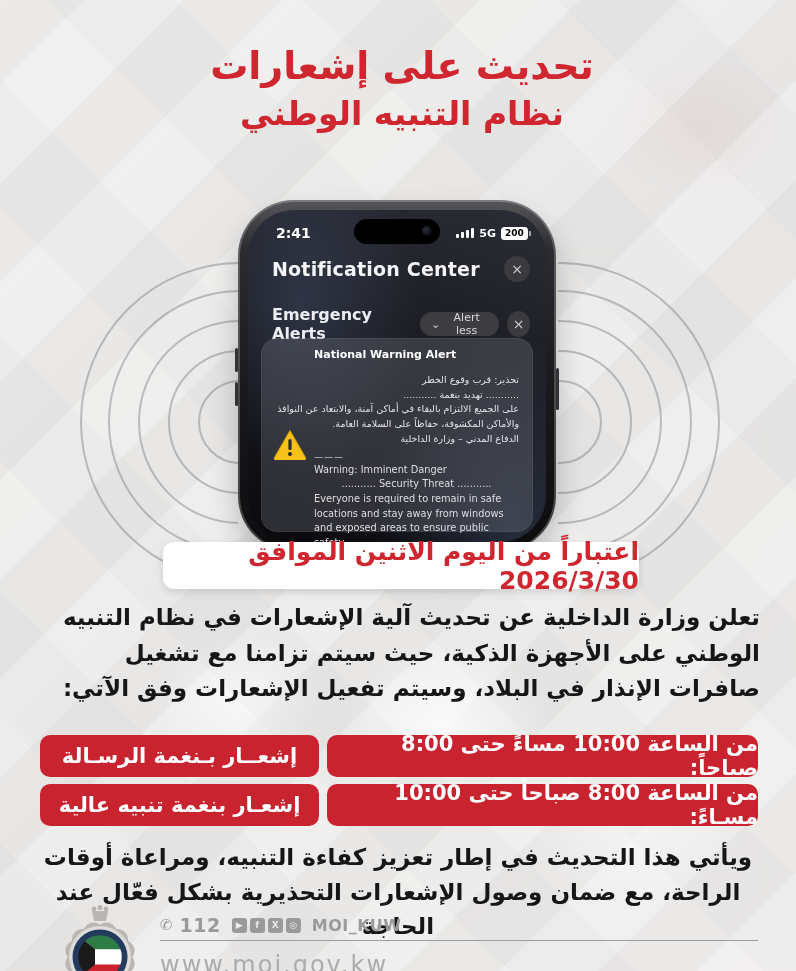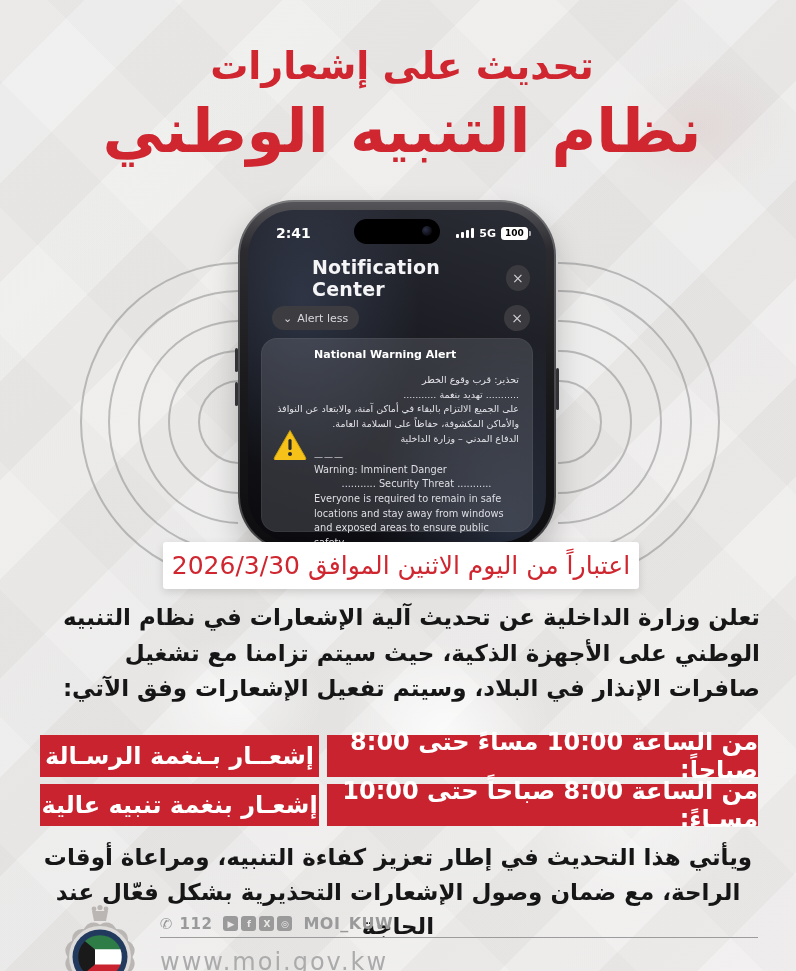--- a/index.html
+++ b/index.html
@@ -15,21 +15,21 @@
   }
   .poster::before{
     content:"";position:absolute;inset:0;pointer-events:none;
     background:
       repeating-linear-gradient(45deg, rgba(0,0,0,0.015) 0 90px, transparent 90px 180px),
       repeating-linear-gradient(-45deg, rgba(255,255,255,0.30) 0 70px, transparent 70px 140px);
   }
   
   .title{position:absolute;top:44px;left:0;right:0;text-align:center;color:#cf2630;direction:rtl;padding-left:8px;}
   .title .l1{font-size:38px;font-weight:bold;line-height:1.2;}
-  .title .l2{font-size:61px;font-weight:bold;line-height:1.2;margin-top:4px;}
+  .title .l2{font-size:33px;font-weight:bold;line-height:1.2;margin-top:4px;}
   
   .waves{position:absolute;top:252px;width:170px;height:336px;overflow:hidden;z-index:1;}
   .waves.left{left:68px;}
   .waves.right{left:558px;}
   .ring{position:absolute;border:2px solid rgba(115,115,115,0.42);border-radius:50%;}
   
   .phone{
     position:absolute;left:238px;top:200px;width:318px;height:352px;border-radius:56px;z-index:2;
     background:linear-gradient(180deg,#57575b 0%,#2c2c30 14%,#19191c 55%,#0d0d0f 100%);
     box-shadow:inset 0 0 0 2px rgba(255,255,255,0.22), 0 16px 30px rgba(0,0,0,0.22);
@@ -53,60 +53,60 @@
   .status-right{margin-left:auto;display:flex;align-items:center;gap:5px;}
   .sig{display:flex;align-items:flex-end;gap:2px;}
   .sig i{display:block;width:3px;background:#fff;border-radius:1px;}
   .sig i:nth-child(1){height:4px;} .sig i:nth-child(2){height:6px;}
   .sig i:nth-child(3){height:8px;} .sig i:nth-child(4){height:10px;}
   .net{font-size:11px;font-weight:bold;}
   .batt{position:relative;width:27px;height:13px;background:#fff;border-radius:3.5px;
     color:#000;font-size:9px;font-weight:bold;text-align:center;line-height:13px;}
   .batt::after{content:"";position:absolute;right:-3px;top:4px;width:2px;height:5px;background:rgba(255,255,255,0.6);border-radius:0 1px 1px 0;}
   .nc-row{position:absolute;top:46px;left:24px;right:16px;display:flex;align-items:center;}
-  .nc-title{font-size:19px;font-weight:bold;color:#f5f5f7;letter-spacing:.2px;margin-left:40px;}
+  .nc-title{font-size:19px;font-weight:bold;color:#f5f5f7;letter-spacing:.2px;}
   .circle-btn{margin-left:auto;width:26px;height:26px;border-radius:50%;background:#3a3a3f;border:none;
     color:#cfcfd4;font-size:14px;line-height:26px;text-align:center;padding:0;font-family:inherit;}
   .ea-row{position:absolute;top:95px;left:24px;right:16px;display:flex;align-items:center;gap:8px;}
   .ea-title{font-size:16px;font-weight:bold;color:#eeeef2;margin-right:auto;}
   .pill{height:24px;padding:0 11px;border-radius:12px;background:#3c3c41;border:none;color:#d8d8dd;
     font-size:11px;display:flex;align-items:center;gap:5px;font-family:inherit;}
   .pill .chev{font-size:11px;line-height:1;}
   .alert-card{position:absolute;left:13px;right:13px;top:128px;height:194px;border-radius:16px;
     background:rgba(118,120,132,0.32);border:1px solid rgba(255,255,255,0.05);
     padding:9px 13px;box-sizing:border-box;}
   .alert-head{margin-left:39px;font-size:11px;font-weight:bold;color:#fff;}
   .ar-block{margin-top:12px;direction:rtl;text-align:right;font-size:9.5px;line-height:1.55;color:#e2e2e8;}
   .warning-tri{position:absolute;left:11px;top:90px;}
   .dash{display:block;margin:5px 0 1px 39px;color:#d9d9de;font-size:9px;letter-spacing:1px;}
   .en-block{margin-left:39px;font-size:9.8px;line-height:1.5;color:#dfdfe5;text-align:left;}
   .en-c{text-align:center;}
   
   .banner{position:absolute;left:163px;top:542px;width:476px;height:47px;background:#fff;z-index:3;
-    border-radius:3px;box-shadow:0 3px 9px rgba(0,0,0,0.13);
+    border-radius:11px;box-shadow:0 3px 9px rgba(0,0,0,0.13);
     display:flex;align-items:center;justify-content:center;direction:rtl;
-    color:#cf2630;font-size:25px;font-weight:normal;}
+    color:#cf2630;font-size:25px;font-weight:bold;}
   
   .intro{position:absolute;top:600px;left:36px;right:36px;margin:0;direction:rtl;text-align:right;
     font-size:23px;font-weight:bold;color:#161616;line-height:1.55;}
   .outro{position:absolute;top:840px;left:40px;right:40px;margin:0;direction:rtl;text-align:center;
     font-size:23px;font-weight:bold;color:#161616;line-height:1.5;}
   
   .schedule{position:absolute;top:735px;left:40px;right:38px;direction:rtl;display:flex;flex-direction:column;gap:7px;}
   .srow{display:flex;gap:8px;height:42px;}
-  .seg{background:#c8232e;color:#fff;font-weight:bold;font-size:24px;display:flex;align-items:center;justify-content:center;}
+  .seg{background:#c8232e;color:#fff;font-weight:bold;font-size:21px;display:flex;align-items:center;justify-content:center;border-radius:10px;}
   .seg-time{flex:0 0 431px;}
   .seg-label{flex:1;}
   
   .footer{position:absolute;left:0;right:0;top:898px;height:73px;color:#9a9a9a;}
   .badge{position:absolute;left:50px;top:5px;}
   .contact{position:absolute;left:160px;top:16px;}
   .contact-row{display:flex;align-items:center;gap:7px;font-weight:bold;}
   .phone-ic{font-size:15px;}
-  .phone-num{font-size:15px;letter-spacing:.5px;}
+  .phone-num{font-size:19px;letter-spacing:.5px;}
   .social{display:flex;gap:3px;margin-left:4px;}
   .social .s-ic{width:15px;height:15px;border-radius:3px;background:#9a9a9a;color:#eceae8;
     font-size:9px;font-weight:bold;display:flex;align-items:center;justify-content:center;}
   .handle{font-size:16px;letter-spacing:.5px;margin-left:4px;}
   .divider{margin-top:4px;width:598px;height:1px;background:#9c9c9c;}
   .website{display:block;margin-top:10px;font-size:24px;color:#ababab;letter-spacing:2px;}
 </style>
 </head>
 <body>
 
@@ -141,31 +141,32 @@
       <div class="statusbar">
         <span class="time">2:41</span>
         <div class="status-right">
           <span class="sig">
               <i></i>
               <i></i>
               <i></i>
               <i></i>
             </span>
           <span class="net">5G</span>
-          <span class="batt">100</span>
+          <span class="batt">200</span>
         </div>
       </div>
       <div class="island"></div>
 
       <div class="nc-row">
         <span class="nc-title">Notification Center</span>
         <button class="circle-btn">×</button>
       </div>
 
       <div class="ea-row">
+        <span class="ea-title">Emergency Alerts</span>
         <button class="pill">
           <span class="chev">⌄</span>
           <span>Alert less</span>
         </button>
         <button class="circle-btn">×</button>
       </div>
 
       <div class="alert-card">
         <div class="alert-head">National Warning Alert</div>
         <div class="ar-block">

